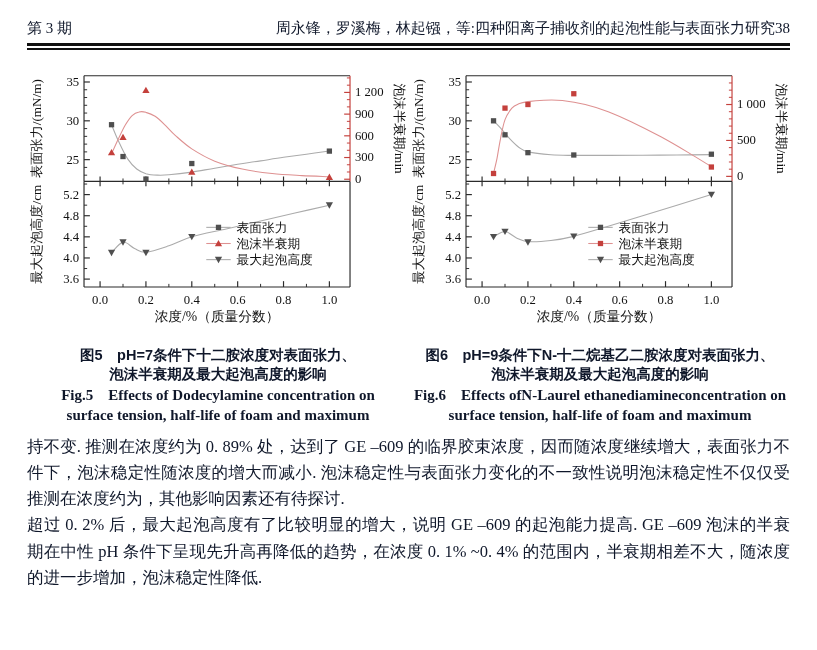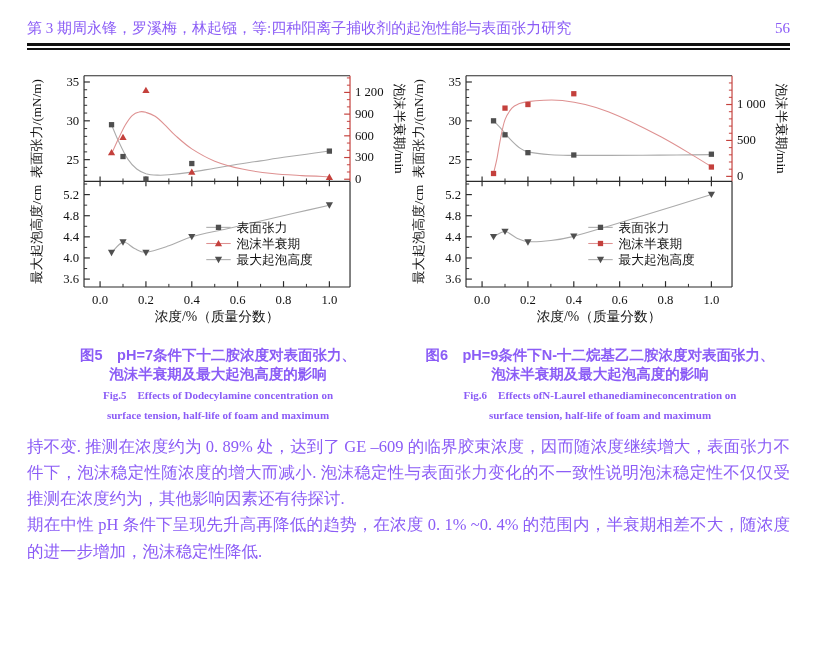--- a/index.html
+++ b/index.html
@@ -1,49 +1,49 @@
 <!DOCTYPE html>
 <html><head>
 <meta charset="utf-8">
 <style>
   html,body{margin:0;padding:0;background:#ffffff;}
   .page{
     width:817px;height:650px;box-sizing:border-box;position:relative;
     padding:0 27px;overflow:hidden;background:#ffffff;
-    font-family:"Liberation Serif","DejaVu Serif",serif;color:#8b5cf6;
+    font-family:"Liberation Serif","DejaVu Serif",serif;color:#0f172a;
   }
   .header{display:flex;justify-content:space-between;align-items:baseline;
     padding-top:19px;font-size:15px;}
   .header .issue{flex:0 0 auto;}
-  .header .rtitle{flex:1 1 auto;text-align:left;}
+  .header .rtitle{flex:1 1 auto;text-align:right;}
   .header .pageno{flex:0 0 auto;}
   .rule-thick{height:2.6px;background:#111;margin-top:5px;}
   .rule-thin{height:1.7px;background:#111;margin-top:2.6px;}
   .figures-row{display:flex;justify-content:space-between;margin-top:16px;}
   figure{margin:0;width:382px;}
   figure svg{width:382px;height:266px;display:block;}
   figcaption{margin-top:14px;text-align:center;}
   .cap-cn{font-family:"Liberation Sans","DejaVu Sans",sans-serif;font-weight:bold;
     font-size:14.5px;line-height:19.5px;}
   .cap-en{font-family:"Liberation Serif","DejaVu Serif",serif;font-weight:bold;
-    font-size:11px;line-height:20px;text-align:center;}
+    font-size:15px;line-height:20px;text-align:center;}
   .body-text{margin-top:9px;font-size:16.5px;line-height:26.2px;}
   .jline{text-align:justify;text-align-last:justify;}
   .nline{text-align:left;}
   .indent{text-indent:33px;}
 </style>
 </head>
 <body>
 
 <div class="page">
 
   <div class="header">
     <span class="issue">第 3 期</span>
     <span class="rtitle">周永锋，罗溪梅，林起镪，等:四种阳离子捕收剂的起泡性能与表面张力研究</span>
-    <span class="pageno">56</span>
+    <span class="pageno">38</span>
   </div>
   <div class="rule-thick"></div>
   <div class="rule-thin"></div>
 
   <div class="figures-row">
     <figure>
       <svg id="fig5" viewBox="0 0 390 272">
           <line x1="58" y1="10" x2="330" y2="10" stroke="#2b2b2b" stroke-width="1.2"></line>
           <line x1="58" y1="10" x2="58" y2="118" stroke="#2b2b2b" stroke-width="1.2"></line>
           <line x1="330" y1="10" x2="330" y2="118" stroke="#c4403c" stroke-width="1.2"></line>
@@ -315,17 +315,18 @@
         <div class="cap-en">Fig.6　Effects ofN-Laurel ethanediamineconcentration on</div>
         <div class="cap-en">surface tension, half-life of foam and maximum</div>
       </figcaption>
     </figure>
   </div>
 
   <div class="body-text">
     <div class="jline">持不变. 推测在浓度约为 0. 89% 处，达到了 GE –609 的临界胶束浓度，因而随浓度继续增大，表面张力不</div>
     <div class="jline">件下，泡沫稳定性随浓度的增大而减小. 泡沫稳定性与表面张力变化的不一致性说明泡沫稳定性不仅仅受</div>
     <div class="nline">推测在浓度约为，其他影响因素还有待探讨.</div>
+    <div class="jline">超过 0. 2% 后，最大起泡高度有了比较明显的增大，说明 GE –609 的起泡能力提高. GE –609 泡沫的半衰</div>
     <div class="jline">期在中性 pH 条件下呈现先升高再降低的趋势，在浓度 0. 1% ~0. 4% 的范围内，半衰期相差不大，随浓度</div>
     <div class="nline">的进一步增加，泡沫稳定性降低.</div>
   </div>
 
 </div>
 
 </body></html>

